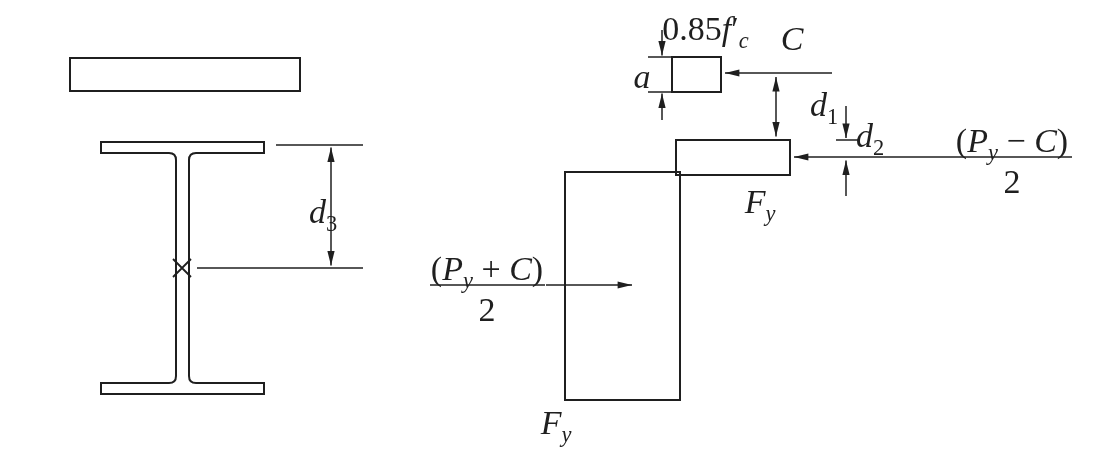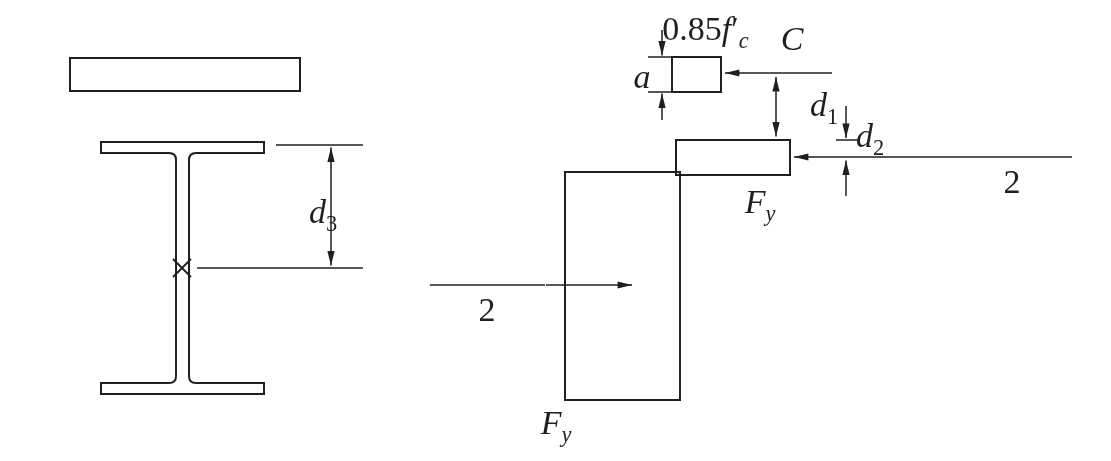--- a/index.html
+++ b/index.html
@@ -82,17 +82,19 @@
   <div class="label" style="left:786px; top:86px;margin-left:24px;"><i>d</i><sub>1</sub></div>
 
   <div class="label" style="left:856px; top:97px;margin-top:20px;"><i>d</i><sub>2</sub></div>
 
   <div class="label center" style="left:294px; top:193px; width:58px;"><i>d</i><sub>3</sub></div>
 
   <div class="label center" style="left:728px; top:183px; width:64px;"><i>F</i><sub style="font-style: italic;">y</sub></div>
 
   <div class="label center" style="left:524px; top:404px; width:64px;"><i>F</i><sub style="font-style: italic;">y</sub></div>
 
+  <div class="label center" style="left:947px; top:122px; width:130px;"><span>(</span><i>P</i><sub style="font-style: italic;">y</sub><span> − </span><i>C</i><span>)</span></div>
   <div class="label center" style="left:947px; top:163px; width:130px;"><span>2</span></div>
 
+  <div class="label center" style="left:424px; top:250px; width:126px;"><span>(</span><i>P</i><sub style="font-style: italic;">y</sub><span> + </span><i>C</i><span>)</span></div>
   <div class="label center" style="left:424px; top:291px; width:126px;"><span>2</span></div>
 
 </div>
 
 </body></html>

